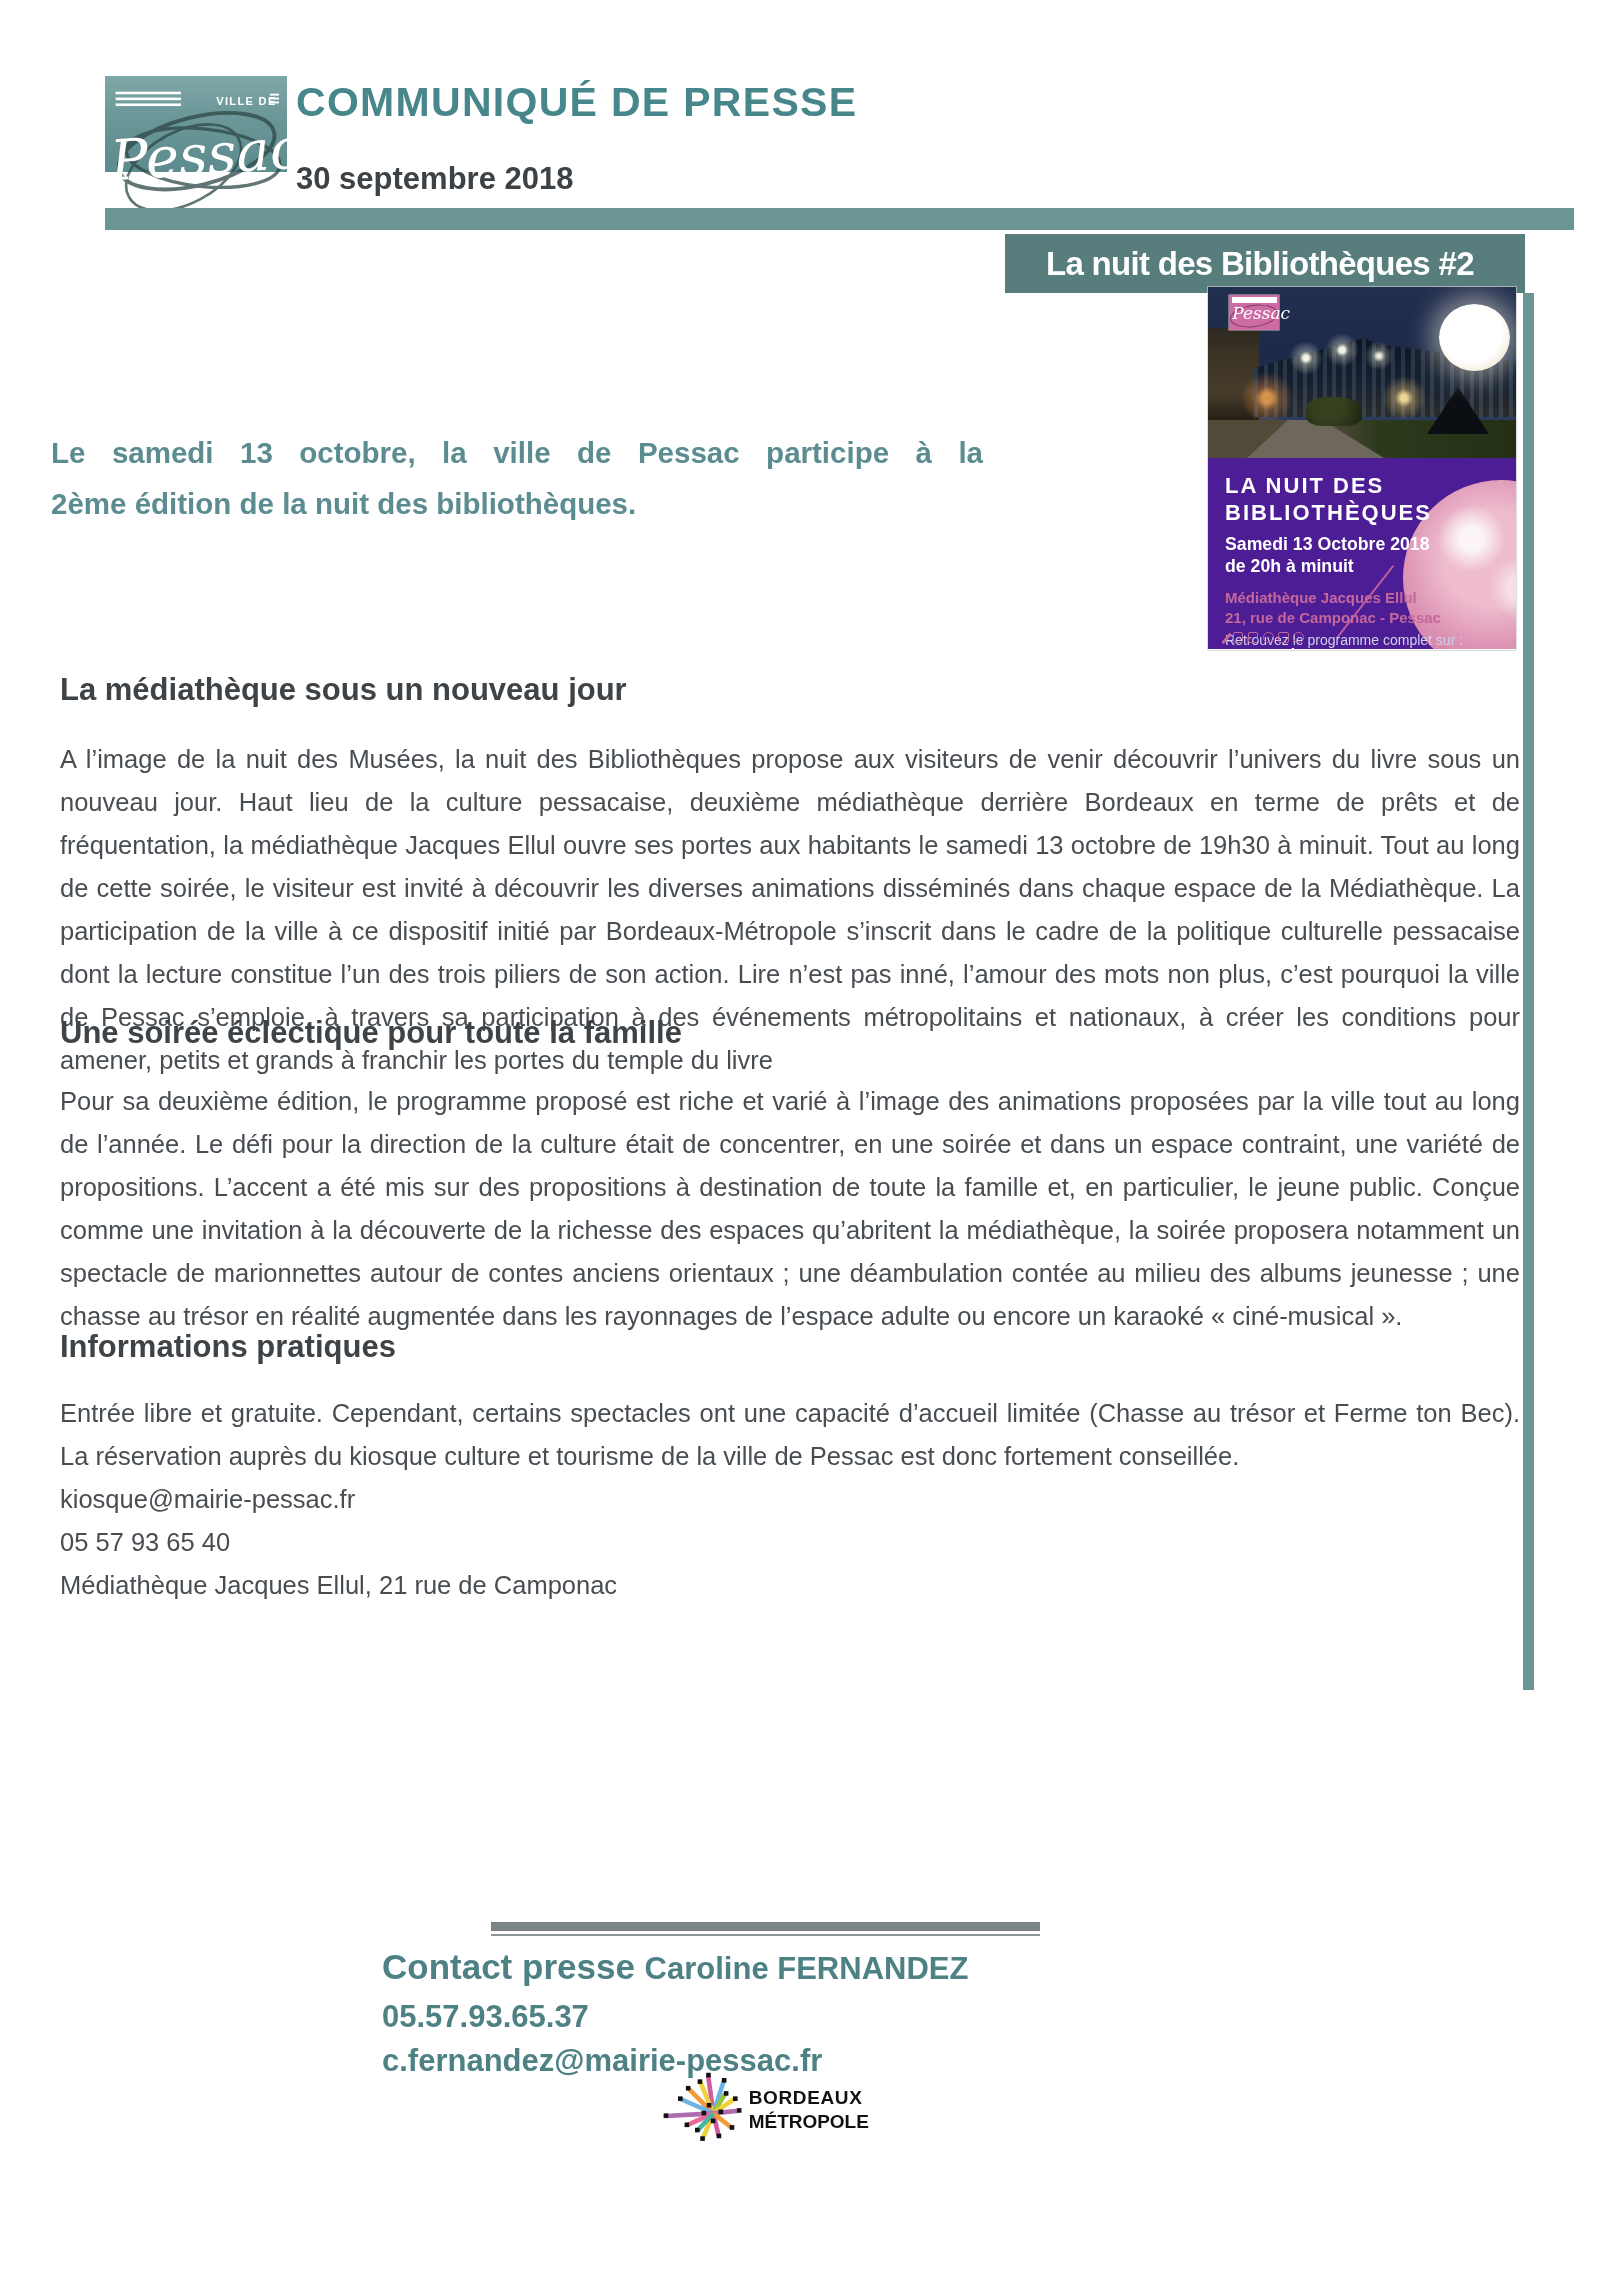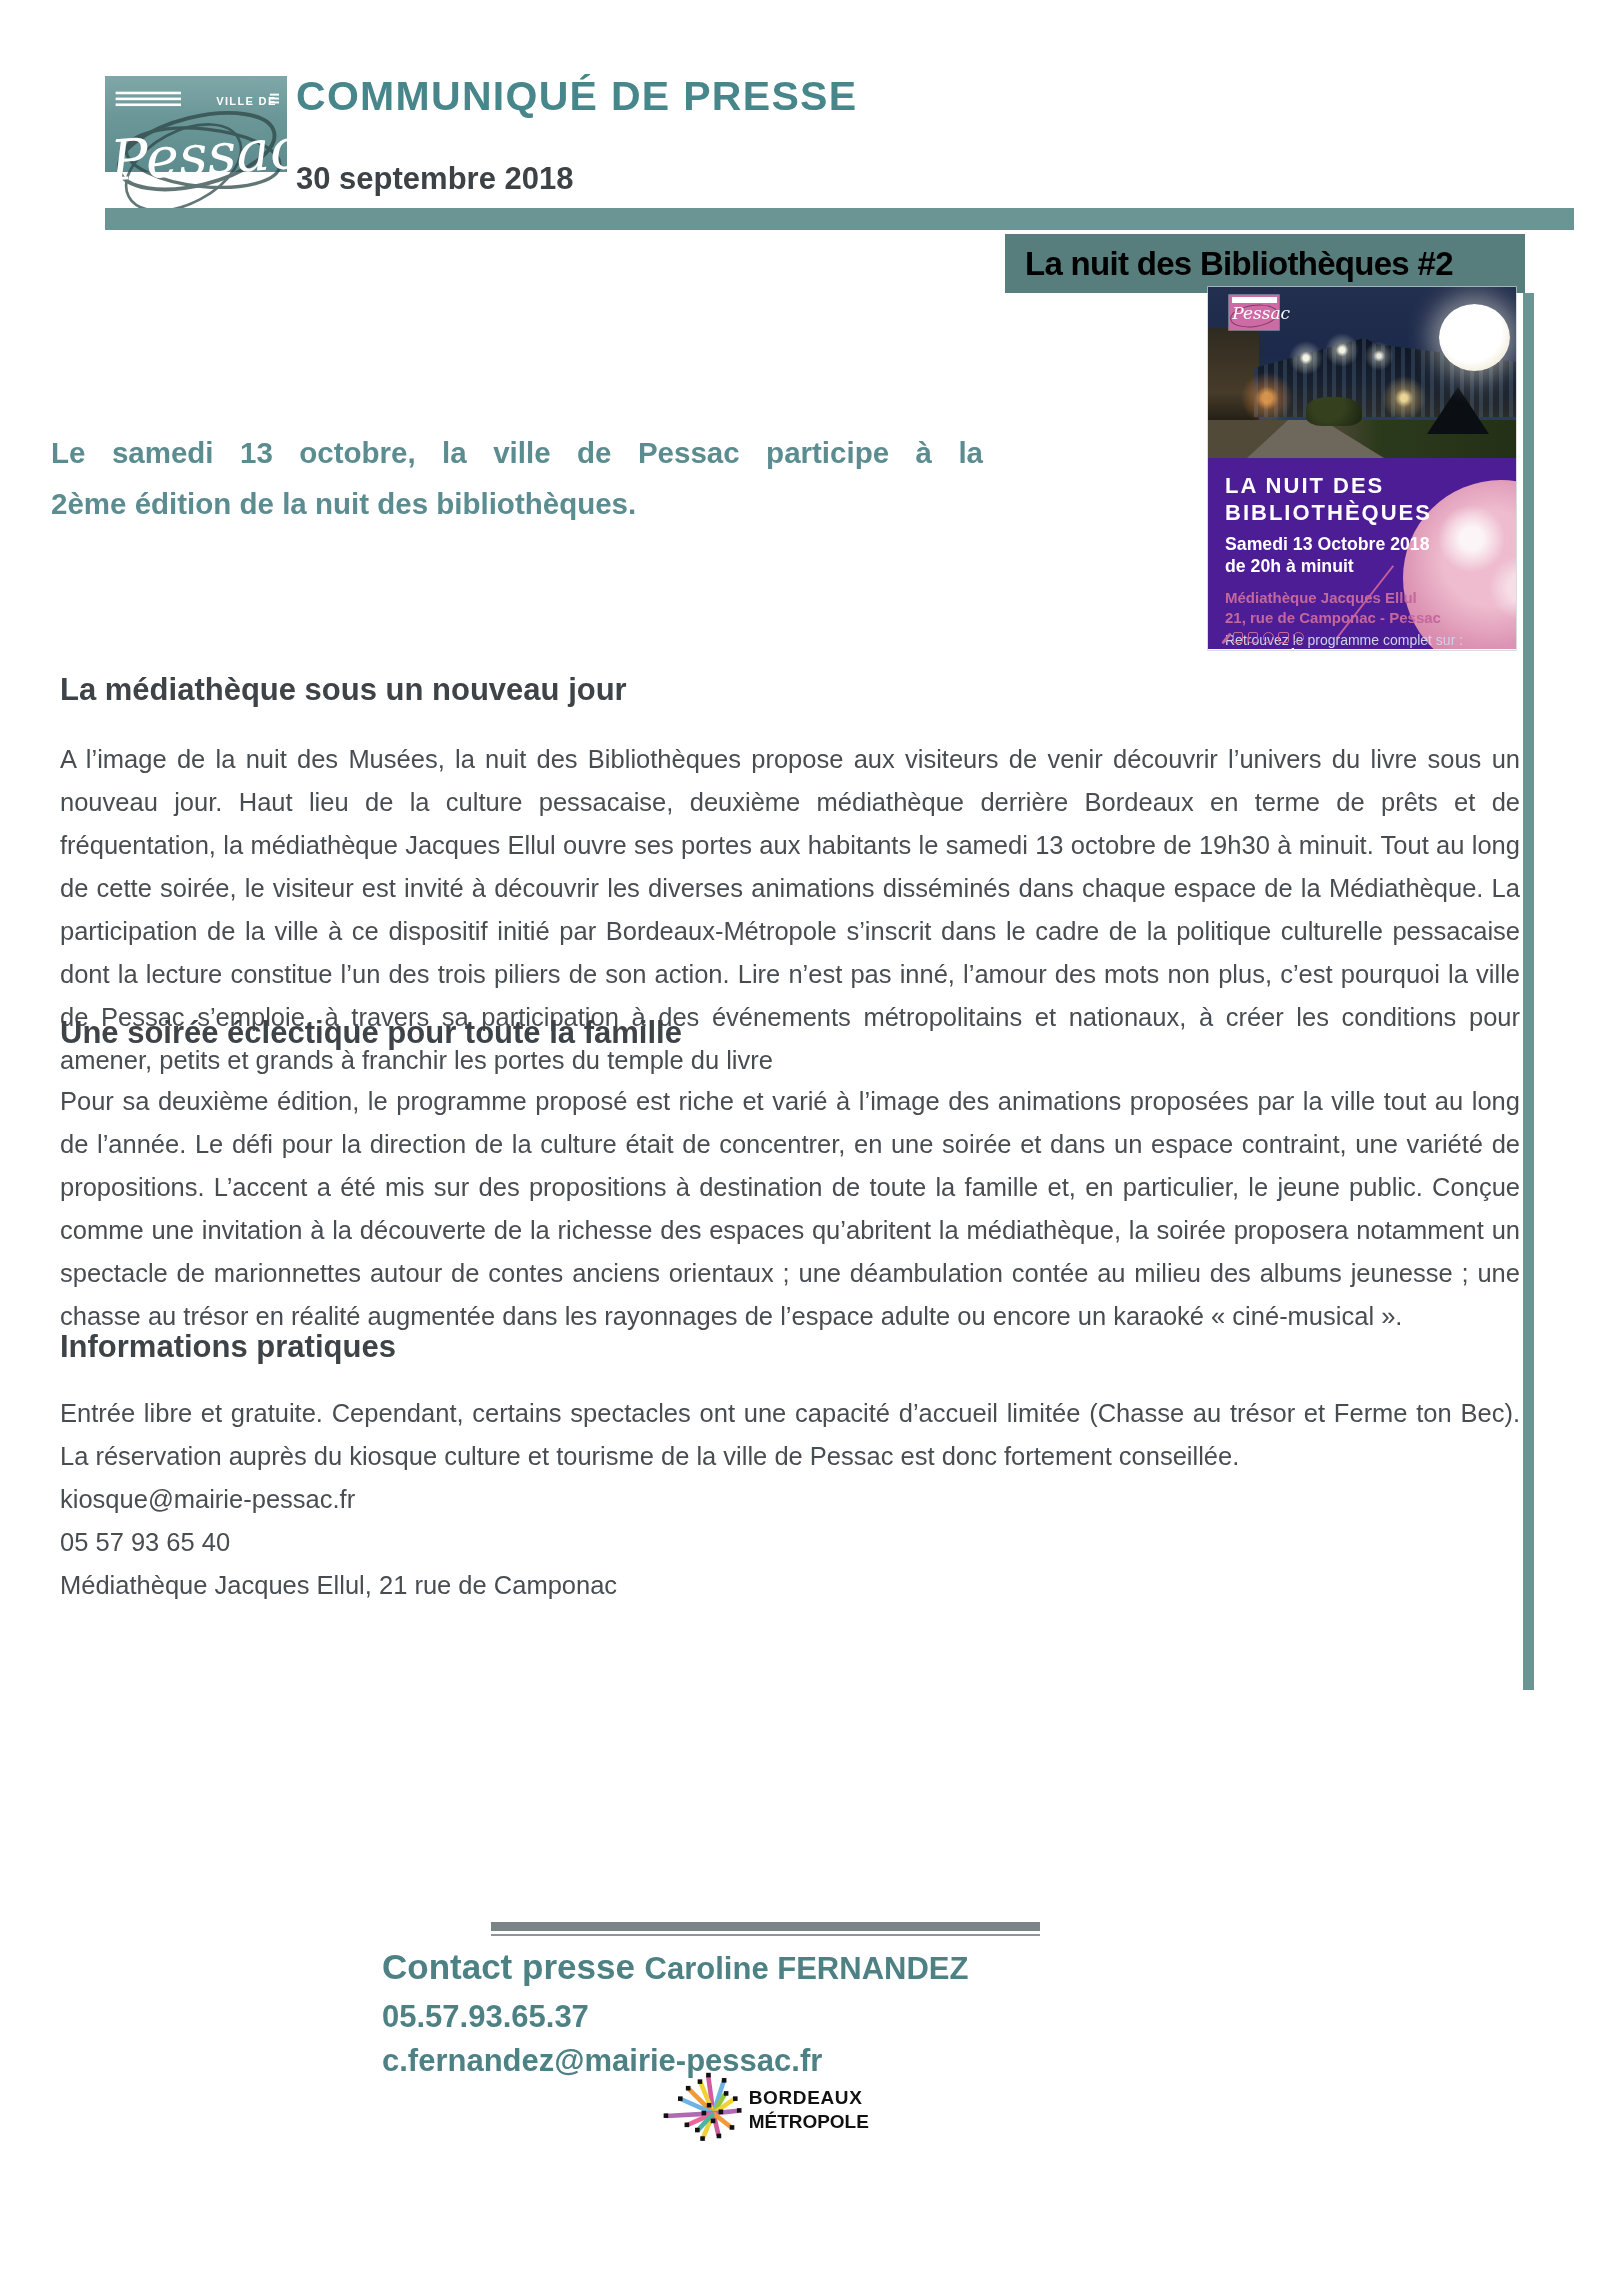--- a/index.html
+++ b/index.html
@@ -2,29 +2,29 @@
 <html style="font-size:10.5px"><head>
 <meta charset="utf-8">
 <style>
   html,body{margin:0;padding:0;background:#e8e8e8;}
   .page{position:relative;width:1623px;height:2295px;background:#ffffff;overflow:hidden;
         font-family:"Liberation Sans",sans-serif;}
 
   
   .logo-box{position:absolute;left:105px;top:76px;width:182px;height:96px;
             background:linear-gradient(180deg,#7fa7a8 0%,#6a9697 45%,#5d8c8e 100%);}
-  .header-title{position:absolute;left:296px;top:73px;font-size:41px;font-weight:bold;
+  .header-title{position:absolute;left:296px;top:79px;font-size:41px;font-weight:bold;
                 letter-spacing:1.3px;color:#47868a;white-space:nowrap;}
   .header-date{position:absolute;left:296px;top:161px;font-size:31px;font-weight:bold;color:#3d4246;}
   .top-bar{position:absolute;left:105px;top:208px;width:1469px;height:22px;background:#6b9495;}
 
   
   .banner{position:absolute;left:1005px;top:234px;width:520px;height:59px;background:#587d7d;}
   .banner span{display:block;padding-left:20px;line-height:59px;font-size:33px;font-weight:bold;
-               letter-spacing:-0.7px;color:#000000;white-space:nowrap;}
+               letter-spacing:-0.7px;color:#ffffff;white-space:nowrap;margin-left:21px;}
   .right-rule{position:absolute;left:1523px;top:293px;width:10.5px;height:1397px;background:#6b9495;}
 
   
   .intro{position:absolute;left:51px;top:427px;width:932px;color:#5b8c90;font-size:29.5px;
          font-weight:600;line-height:51px;}
   .intro .l1{text-align:justify;text-align-last:justify;}
 
   
   .h-section{position:absolute;left:60px;font-size:31px;font-weight:bold;color:#3e4347;}
   .p-body{position:absolute;left:60px;width:1460px;font-size:25.5px;line-height:43px;

